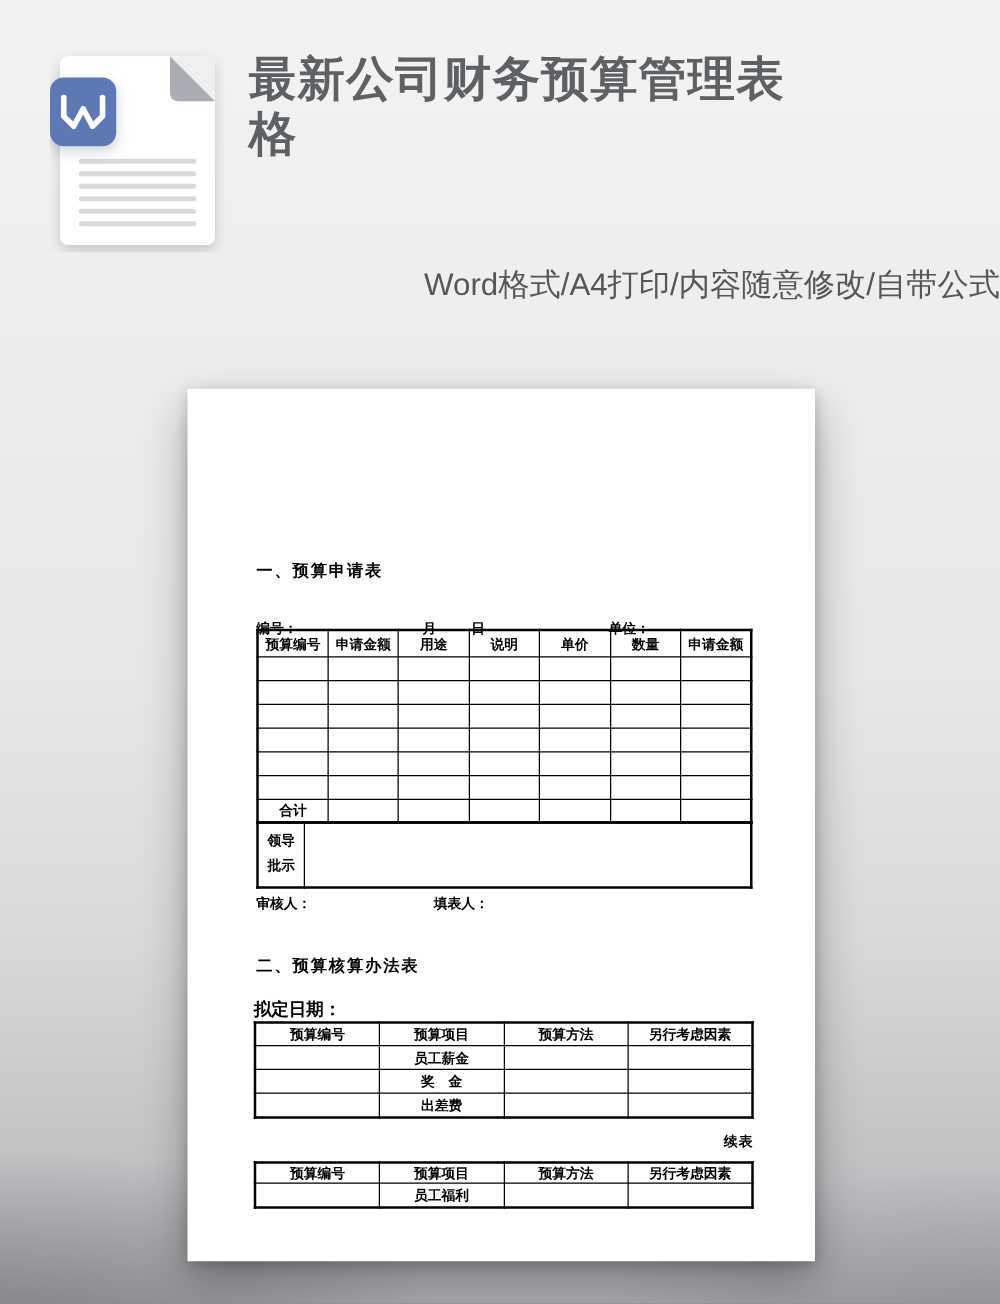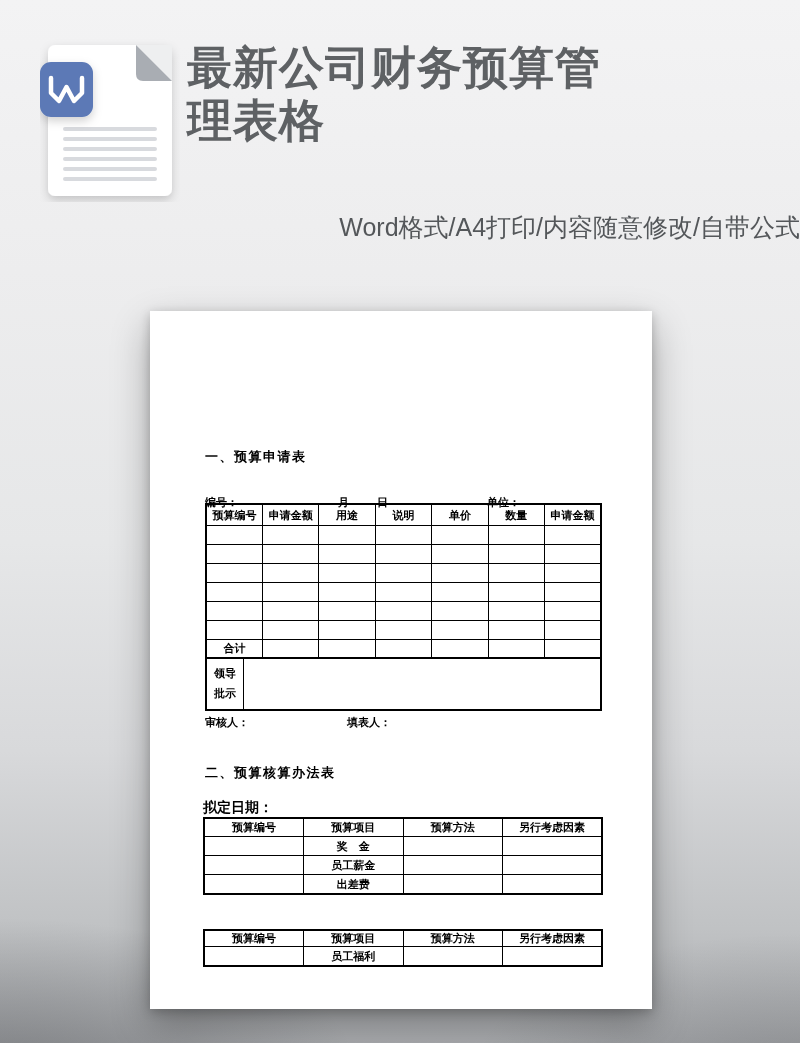--- a/index.html
+++ b/index.html
@@ -7,22 +7,22 @@
     position:relative;width:800px;height:1043px;overflow:hidden;
     font-family:"Liberation Sans","DejaVu Sans",sans-serif;
     background:
       radial-gradient(60% 20% at 0% 103%, rgba(25,27,31,.30), rgba(25,27,31,0) 75%),
       radial-gradient(55% 18% at 100% 103%, rgba(25,27,31,.20), rgba(25,27,31,0) 75%),
       linear-gradient(180deg,#f3f3f4 0%,#ededee 26%,#e6e7e8 52%,#d8d9db 72%,#c0c2c4 89%,#a9abae 100%);
   }
   
   .file-icon{position:absolute;left:40px;top:38px;width:140px;height:164px;}
   .hero-title{
-    position:absolute;left:187px;top:42px;width:452px;margin:0;
-    font-size:45px;line-height:1.17;font-weight:700;color:#5e6164;letter-spacing:1px;
+    position:absolute;left:199px;top:42px;width:452px;margin:0;
+    font-size:38px;line-height:1.17;font-weight:700;color:#5e6164;letter-spacing:1px;
   }
   .hero-subtitle{
     position:absolute;left:0;top:211px;width:100%;text-align:right;
     font-size:25px;font-weight:400;color:#54575a;letter-spacing:0px;white-space:nowrap;
   }
   
   .page{
     position:absolute;left:150px;top:311px;width:502px;height:698px;background:#ffffff;
     box-shadow:0 3px 10px rgba(0,0,0,.22), 0 16px 36px rgba(0,0,0,.30);
     color:#000;
@@ -221,40 +221,41 @@
           </colgroup>
         <tbody>
             <tr class="th">
           <td>预算编号</td>
           <td>预算项目</td>
           <td>预算方法</td>
           <td>另行考虑因素</td>
         </tr>
         <tr class="dr">
           <td></td>
+          <td>员工薪金</td>
+          <td></td>
+          <td></td>
+        </tr>
+        <tr class="dr">
+          <td></td>
           <td>奖　金</td>
           <td></td>
           <td></td>
         </tr>
         <tr class="dr">
           <td></td>
-          <td>员工薪金</td>
-          <td></td>
-          <td></td>
-        </tr>
-        <tr class="dr">
-          <td></td>
           <td>出差费</td>
           <td></td>
           <td></td>
         </tr>
       </tbody>
         </table>
     </div>
 
+    <div class="cont-label">续表</div>
 
     <div class="t3wrap">
       <table class="t3">
         <colgroup>
             <col>
             <col>
             <col>
             <col>
           </colgroup>
         <tbody>

